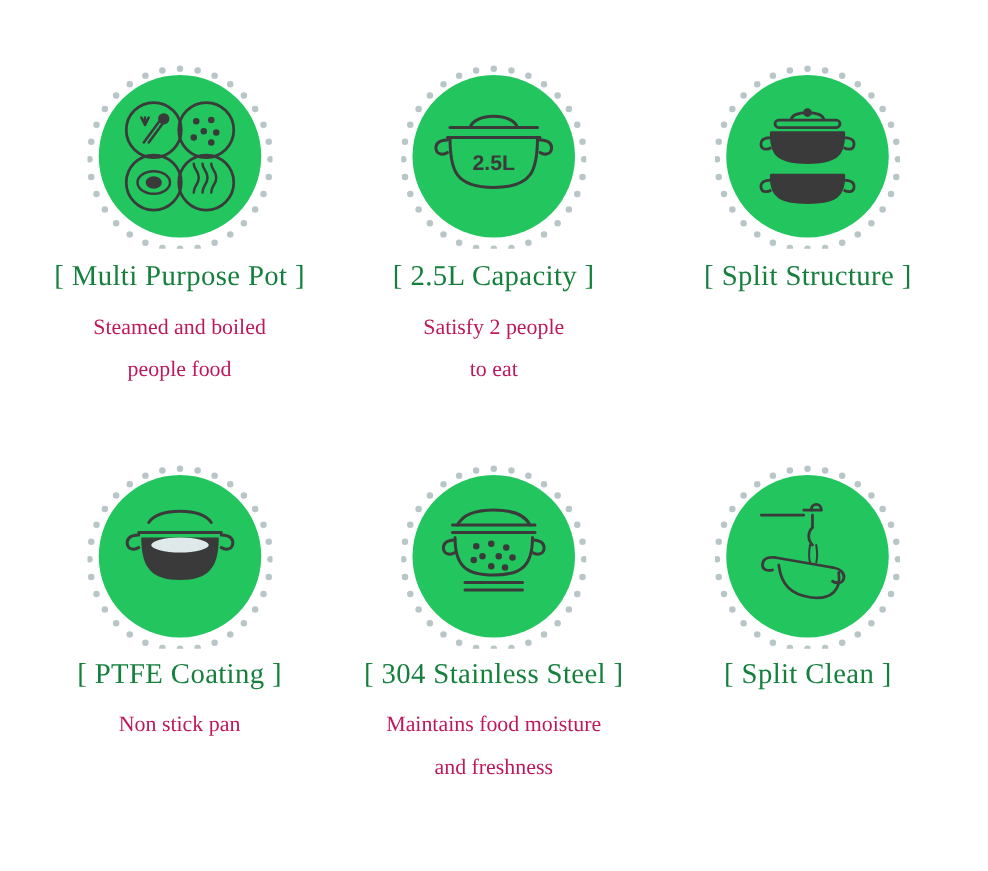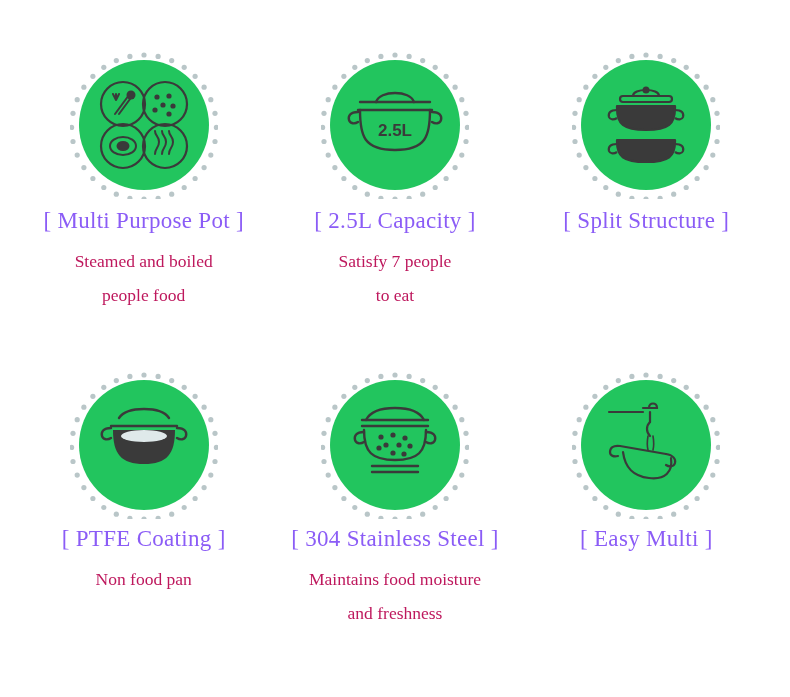--- a/index.html
+++ b/index.html
@@ -52,21 +52,21 @@
     height: 148px;
     pointer-events: none;
   }
   .badge .art {
     width: 118px;
     height: 118px;
   }
   .title {
     font-size: 23px;
     letter-spacing: 0.3px;
-    color: #8b5cf6;
+    color: #15803d;
     white-space: nowrap;
     margin: 0 0 10px 0;
     text-align: right;
   }
   .desc {
     font-size: 17.5px;
     line-height: 1.95;
     color: #be185d;
     text-align: center;
     max-width: 250px;
@@ -212,21 +212,21 @@
             <path d="M22 46 c-8 0-10 4-9 8 c1 4 6 4 9 2"></path>
             <path d="M96 46 c8 0 10 4 9 8 c-1 4-6 4-9 2"></path>
 
             <path d="M24 44 c0 26 4 40 35 40 s35-14 35-40"></path>
           </g>
           <text x="59" y="70" text-anchor="middle" font-family="'Liberation Sans', sans-serif" font-size="17" font-weight="bold" fill="#3a3a3a">2.5L</text>
         </svg>
       </div>
       <p class="title">[ 2.5L Capacity ]</p>
       <div class="desc">
-        <span>Satisfy 7 people</span>
+        <span>Satisfy 2 people</span>
         <span>to eat</span>
       </div>
     </div>
 
     <div class="cell">
       <div class="badge">
         <svg class="dots" viewBox="0 0 148 148">
           <g fill="#b9c6c8">
             <circle cx="74" cy="4" r="2.6"></circle>
               <circle cx="88.1" cy="5.4" r="2.6"></circle>
@@ -327,21 +327,21 @@
             <path d="M26 40 h66"></path>
             <path d="M26 42 c-8 0-10 4-9 8 c1 4 6 4 9 2"></path>
             <path d="M92 42 c8 0 10 4 9 8 c-1 4-6 4-9 2"></path>
           </g>
           <path d="M28 44 c0 24 8 34 31 34 s31-10 31-34 z" fill="#3a3a3a"></path>
           <ellipse cx="59" cy="50" rx="23" ry="6" fill="#dfe9ea"></ellipse>
         </svg>
       </div>
       <p class="title">[ PTFE Coating ]</p>
       <div class="desc">
-        <span>Non food pan</span>
+        <span>Non stick pan</span>
       </div>
     </div>
 
     <div class="cell row2">
       <div class="badge">
         <svg class="dots" viewBox="0 0 148 148">
           <g fill="#b9c6c8">
             <circle cx="74" cy="4" r="2.6"></circle>
               <circle cx="88.1" cy="5.4" r="2.6"></circle>
               <circle cx="101.7" cy="9.6" r="2.6"></circle>
@@ -461,18 +461,18 @@
             <path d="M61 50 c-1 6-1 10 0 14" stroke-width="1.6"></path>
             <path d="M66 50 c1 6 1 10 0 14" stroke-width="1.6"></path>
 
             <path d="M33 60 l46 8"></path>
             <path d="M36 66 c2 16 10 24 26 26 c16 2 24-6 22-20"></path>
             <path d="M33 60 c-7-1-10 2-10 6 c0 4 4 5 8 4"></path>
             <path d="M79 68 c7 1 10 5 9 9 c-1 4-6 4-9 2"></path>
           </g>
         </svg>
       </div>
-      <p class="title">[ Easy Multi ]</p>
+      <p class="title">[ Split Clean ]</p>
       <div class="desc"></div>
     </div>
 
   </div>
 </div>
 
 </body></html>

